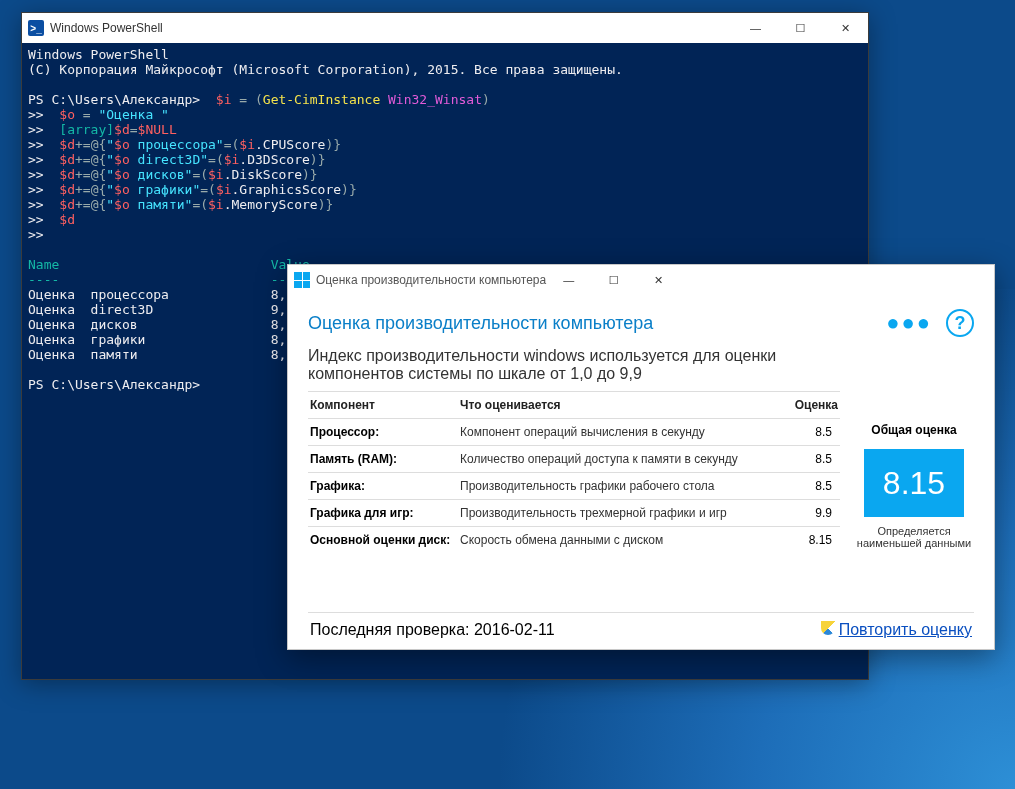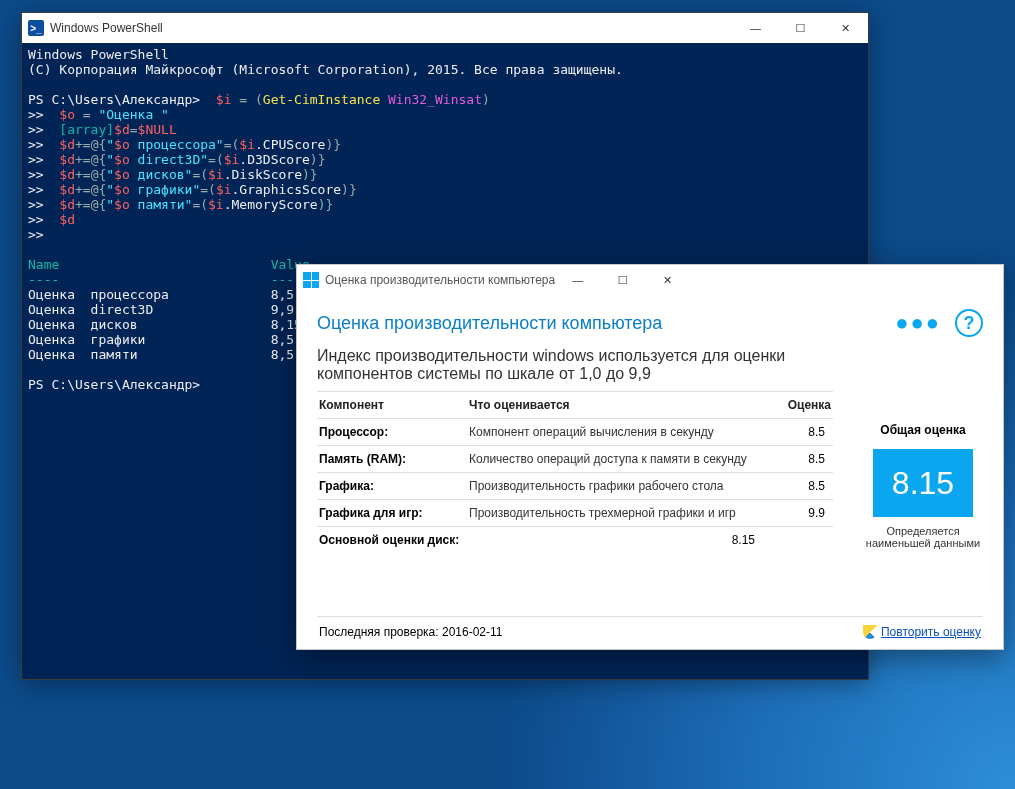--- a/index.html
+++ b/index.html
@@ -47,21 +47,21 @@
     font-size: 13px; line-height: 15px;
     padding: 4px 6px;
     height: calc(100% - 30px);
     overflow: hidden; white-space: pre;
   }
   .c-white{color:#eeedf0}.c-gray{color:#9aa}.c-yellow{color:#f4e24b}
   .c-cyan{color:#46e4ff}.c-green{color:#14b8a6}.c-red{color:#ff6060}
   .c-magenta{color:#e25bd8}
   
   .wei-window {
-    position: absolute; left: 296px; top: 264px;
+    position: absolute; left: 287px; top: 264px;
     width: 708px; height: 386px;
     background: #fff;
     box-shadow: 0 8px 28px rgba(0,0,0,.4);
     border: 1px solid #c8c8c8;
   }
   .wei-titlebar {
     height: 30px; background: #fff;
     display: flex; align-items: center;
     padding-left: 6px; font-size: 12px; color: #555;
   }
@@ -73,41 +73,41 @@
   .wei-body { padding: 6px 20px 10px 20px; height: calc(100% - 30px); display:flex; flex-direction:column; }
   .wei-head-row { display:flex; align-items:center; margin: 8px 0 10px 0; }
   .wei-title { color: #0a7fc8; font-size: 18px; font-weight: 400; flex:1; }
   .wei-dots { color: #0aa7f0; font-size: 22px; letter-spacing: 2px; margin-right: 14px; }
   .help-icon {
     width: 28px; height: 28px; border: 2px solid #0aa7f0; border-radius: 50%;
     color: #0aa7f0; display:flex; align-items:center; justify-content:center;
     font-weight: bold; font-size: 18px;
   }
   .wei-desc { font-size: 16px; color: #333; margin-bottom: 8px; max-width: 550px; }
-  .wei-table-wrap { display:flex; gap: 30px; flex:1; }
+  .wei-table-wrap { display:flex; gap: 14px; flex:1; }
   .wei-table { flex:1; font-size: 12px; }
   .wei-thead, .wei-row {
     display:grid; grid-template-columns: 150px 1fr 70px;
     border-top: 1px solid #ddd; padding: 6px 2px;
   }
   .wei-thead { font-weight: 600; color: #222; }
   .wei-row .comp { font-weight: 600; }
   .wei-row .desc { color:#333; }
   .wei-row .score { text-align: right; padding-right: 6px; }
   .wei-side { width: 120px; display:flex; flex-direction:column; align-items:center; padding-top: 32px; }
   .wei-side-head { font-size: 12px; font-weight: 600; margin-bottom: 12px; }
   .wei-bigscore {
     width: 100px; height: 68px; background: #0aa7f0; color:#fff;
     display:flex; align-items:center; justify-content:center;
     font-size: 32px; font-weight: 500;
   }
   .wei-side-note { font-size: 11px; color:#333; text-align:center; margin-top: 8px; }
   .wei-footer {
     display:flex; border-top: 1px solid #ddd;
-    font-size: 12px; padding: 8px 2px 0 2px; align-items:center;
+    font-size: 16px; padding: 8px 2px 0 2px; align-items:center;
   }
   .wei-footer .spacer{flex:1}
   .wei-link { color: #0a4fc0; text-decoration: underline; display:flex; gap:4px;}
   .shield {
     width:14px; height:14px; display:inline-block;
     background:
       linear-gradient(135deg,#f7d33a 50%, transparent 50%),
       linear-gradient(45deg,#2b88d8 50%, transparent 50%);
     border-radius: 0 0 50% 50%;
   }
@@ -194,20 +194,21 @@
           <div class="desc">Производительность графики рабочего стола</div>
           <div class="score">8.5</div>
         </div>
         <div class="wei-row">
           <div class="comp">Графика для игр:</div>
           <div class="desc">Производительность трехмерной графики и игр</div>
           <div class="score">9.9</div>
         </div>
         <div class="wei-row">
           <div class="comp">Основной оценки диск:</div>
+          <div class="desc">Скорость обмена данными с диском</div>
           <div class="score">8.15</div>
         </div>
       </div>
       <div class="wei-side">
         <div class="wei-side-head">Общая оценка</div>
         <div class="wei-bigscore">8.15</div>
         <div class="wei-side-note">Определяется наименьшей данными</div>
       </div>
     </div>
     <div class="wei-footer">

